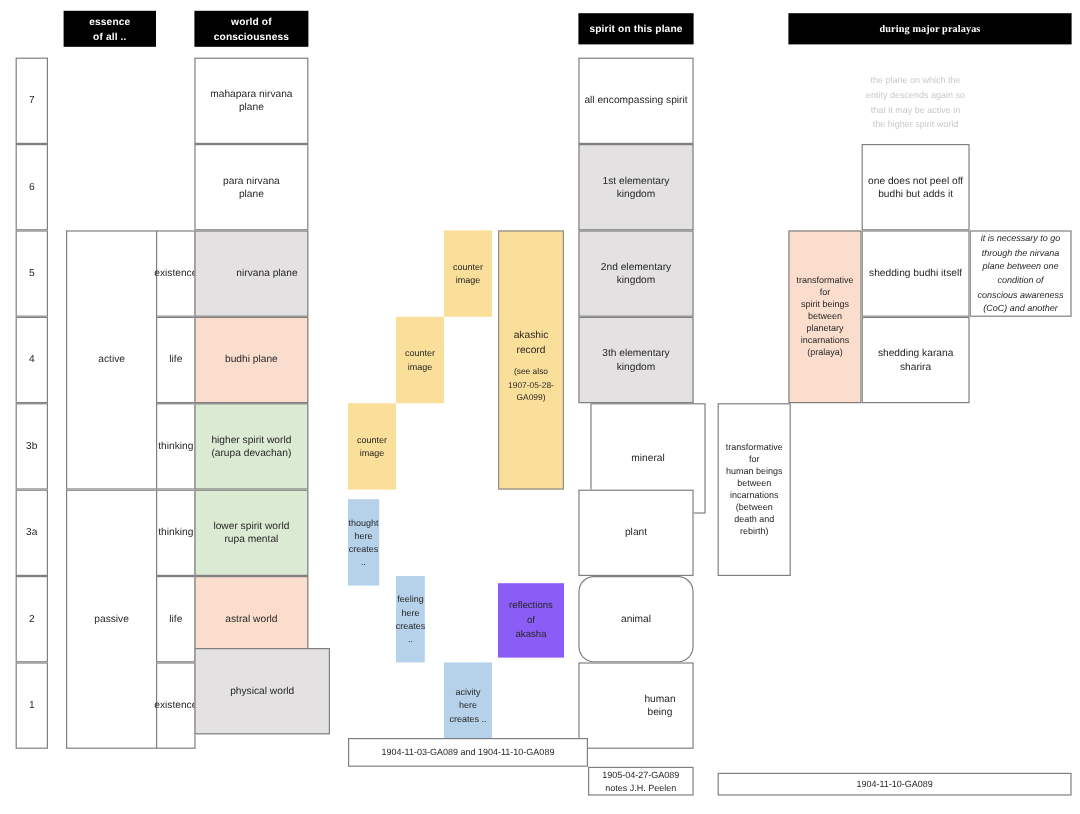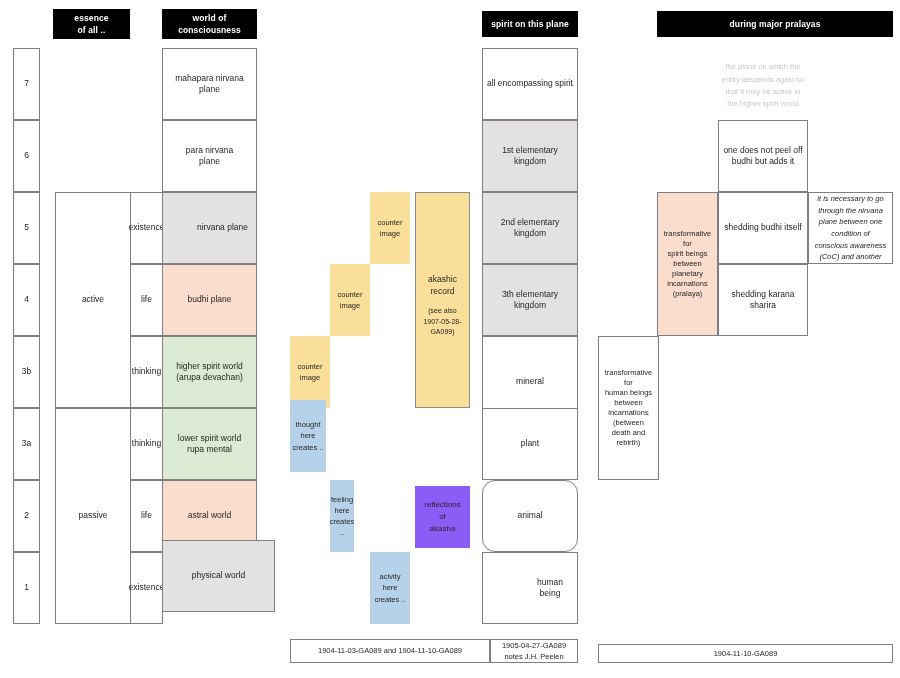--- a/index.html
+++ b/index.html
@@ -71,21 +71,21 @@
 <div class="canvas">
 
   <div class="cell banner" style="left: 53px; top: 9px; width: 77px; height: 30px; white-space: pre-line;">essence
 of all ..</div>
 
   <div class="cell banner" style="left: 162px; top: 9px; width: 95px; height: 30px; white-space: pre-line;">world of
 consciousness</div>
 
   <div class="cell banner" style="left:482px;top:11px;width:96px;height:26px;">spirit on this plane</div>
 
-  <div class="cell banner" style="left:657px;top:11px;width:236px;height:26px;">during major pralayas</div>
+  <div class="cell banner" style="left:657px;top:11px;width:236px;height:26px;font-family:Liberation Serif, serif;">during major pralayas</div>
 
   <div class="cell bx num" style="left:13px;top:48px;width:27px;height:72px;">7</div>
   <div class="cell bx num" style="left:13px;top:120px;width:27px;height:72px;">6</div>
   <div class="cell bx num" style="left:13px;top:192px;width:27px;height:72px;">5</div>
   <div class="cell bx num" style="left:13px;top:264px;width:27px;height:72px;">4</div>
   <div class="cell bx num" style="left:13px;top:336px;width:27px;height:72px;">3b</div>
   <div class="cell bx num" style="left:13px;top:408px;width:27px;height:72px;">3a</div>
   <div class="cell bx num" style="left:13px;top:480px;width:27px;height:72px;">2</div>
   <div class="cell bx num" style="left:13px;top:552px;width:27px;height:72px;">1</div>
 
@@ -111,21 +111,21 @@
 rupa mental</div>
   <div class="cell bx pink" style="left:162px;top:480px;width:95px;height:72px;">astral world</div>
   <div class="cell bx grey" style="left:162px;top:540px;width:113px;height:72px;">physical world</div>
 
   <div class="blk yellow" style="left: 370px; top: 192px; width: 40px; height: 72px; white-space: pre-line;">counter
 image</div>
   <div class="blk yellow" style="left: 330px; top: 264px; width: 40px; height: 72px; white-space: pre-line;">counter
 image</div>
   <div class="blk yellow" style="left: 290px; top: 336px; width: 40px; height: 72px; white-space: pre-line;">counter
 image</div>
-  <div class="blk blue" style="left: 290px; top: 400px; width: 36px; height: 72px; white-space: pre-line;">thought
+  <div class="blk blue" style="left: 290px; top: 416px; width: 26px; height: 72px; white-space: pre-line;">thought
 here
 creates ..</div>
   <div class="blk blue" style="left: 330px; top: 480px; width: 24px; height: 72px; white-space: pre-line;">feeling
 here
 creates ..</div>
   <div class="blk blue" style="left: 370px; top: 552px; width: 40px; height: 72px; white-space: pre-line;">acivity
 here
 creates ..</div>
 
   <div class="cell akashic" style="left:415px;top:192px;width:55px;height:216px;flex-direction:column;">
@@ -137,21 +137,21 @@
   </div>
 
   <div class="blk palegold" style="left: 415px; top: 486px; width: 55px; height: 62px; font-size: 8px; white-space: pre-line;">reflections
 of
 akasha</div>
 
   <div class="cell bx white" style="left:482px;top:48px;width:96px;height:72px;">all encompassing spirit</div>
   <div class="cell bx grey" style="left:482px;top:120px;width:96px;height:72px;">1st elementary kingdom</div>
   <div class="cell bx grey" style="left:482px;top:192px;width:96px;height:72px;">2nd elementary kingdom</div>
   <div class="cell bx grey" style="left:482px;top:264px;width:96px;height:72px;">3th elementary kingdom</div>
-  <div class="cell bx white" style="left:482px;top:336px;width:96px;height:92px;">mineral</div>
+  <div class="cell bx white" style="left:492px;top:336px;width:96px;height:92px;">mineral</div>
   <div class="cell bx white" style="left:482px;top:408px;width:96px;height:72px;">plant</div>
   <div class="cell bx white" style="left:482px;top:480px;width:96px;height:72px;border-radius:13px;">animal</div>
   <div class="cell bx white" style="left:482px;top:552px;width:96px;height:72px;padding-left:44px;">human being</div>
 
   <div class="faint" style="left: 713px; top: 60px; width: 100px; height: 52px; white-space: pre-line;">the plane on which the
 entity descends again so
 that it may be active in
 the higher spirit world</div>
 
   <div class="cell bx white" style="left: 718px; top: 120px; width: 90px; height: 72px; white-space: pre-line;">one does not peel off
@@ -178,20 +178,20 @@
 
   <div class="cell bx white" style="left: 598px; top: 336px; width: 61px; height: 144px; font-size: 7.5px; white-space: pre-line;">transformative
 for
 human beings
 between
 incarnations
 (between
 death and
 rebirth)</div>
 
-  <div class="cell bx footer" style="left:290px;top:639px;width:200px;height:24px;text-align:center;">1904-11-03-GA089 and 1904-11-10-GA089</div>
+  <div class="cell bx footer" style="left:290px;top:615px;width:200px;height:24px;text-align:center;">1904-11-03-GA089 and 1904-11-10-GA089</div>
 
   <div class="cell bx footer" style="left: 490px; top: 639px; width: 88px; height: 24px; white-space: pre-line;">1905-04-27-GA089
 notes J.H. Peelen</div>
 
   <div class="cell bx footer" style="left:598px;top:644px;width:295px;height:19px;">1904-11-10-GA089</div>
 
 </div>
 
 </body></html>

